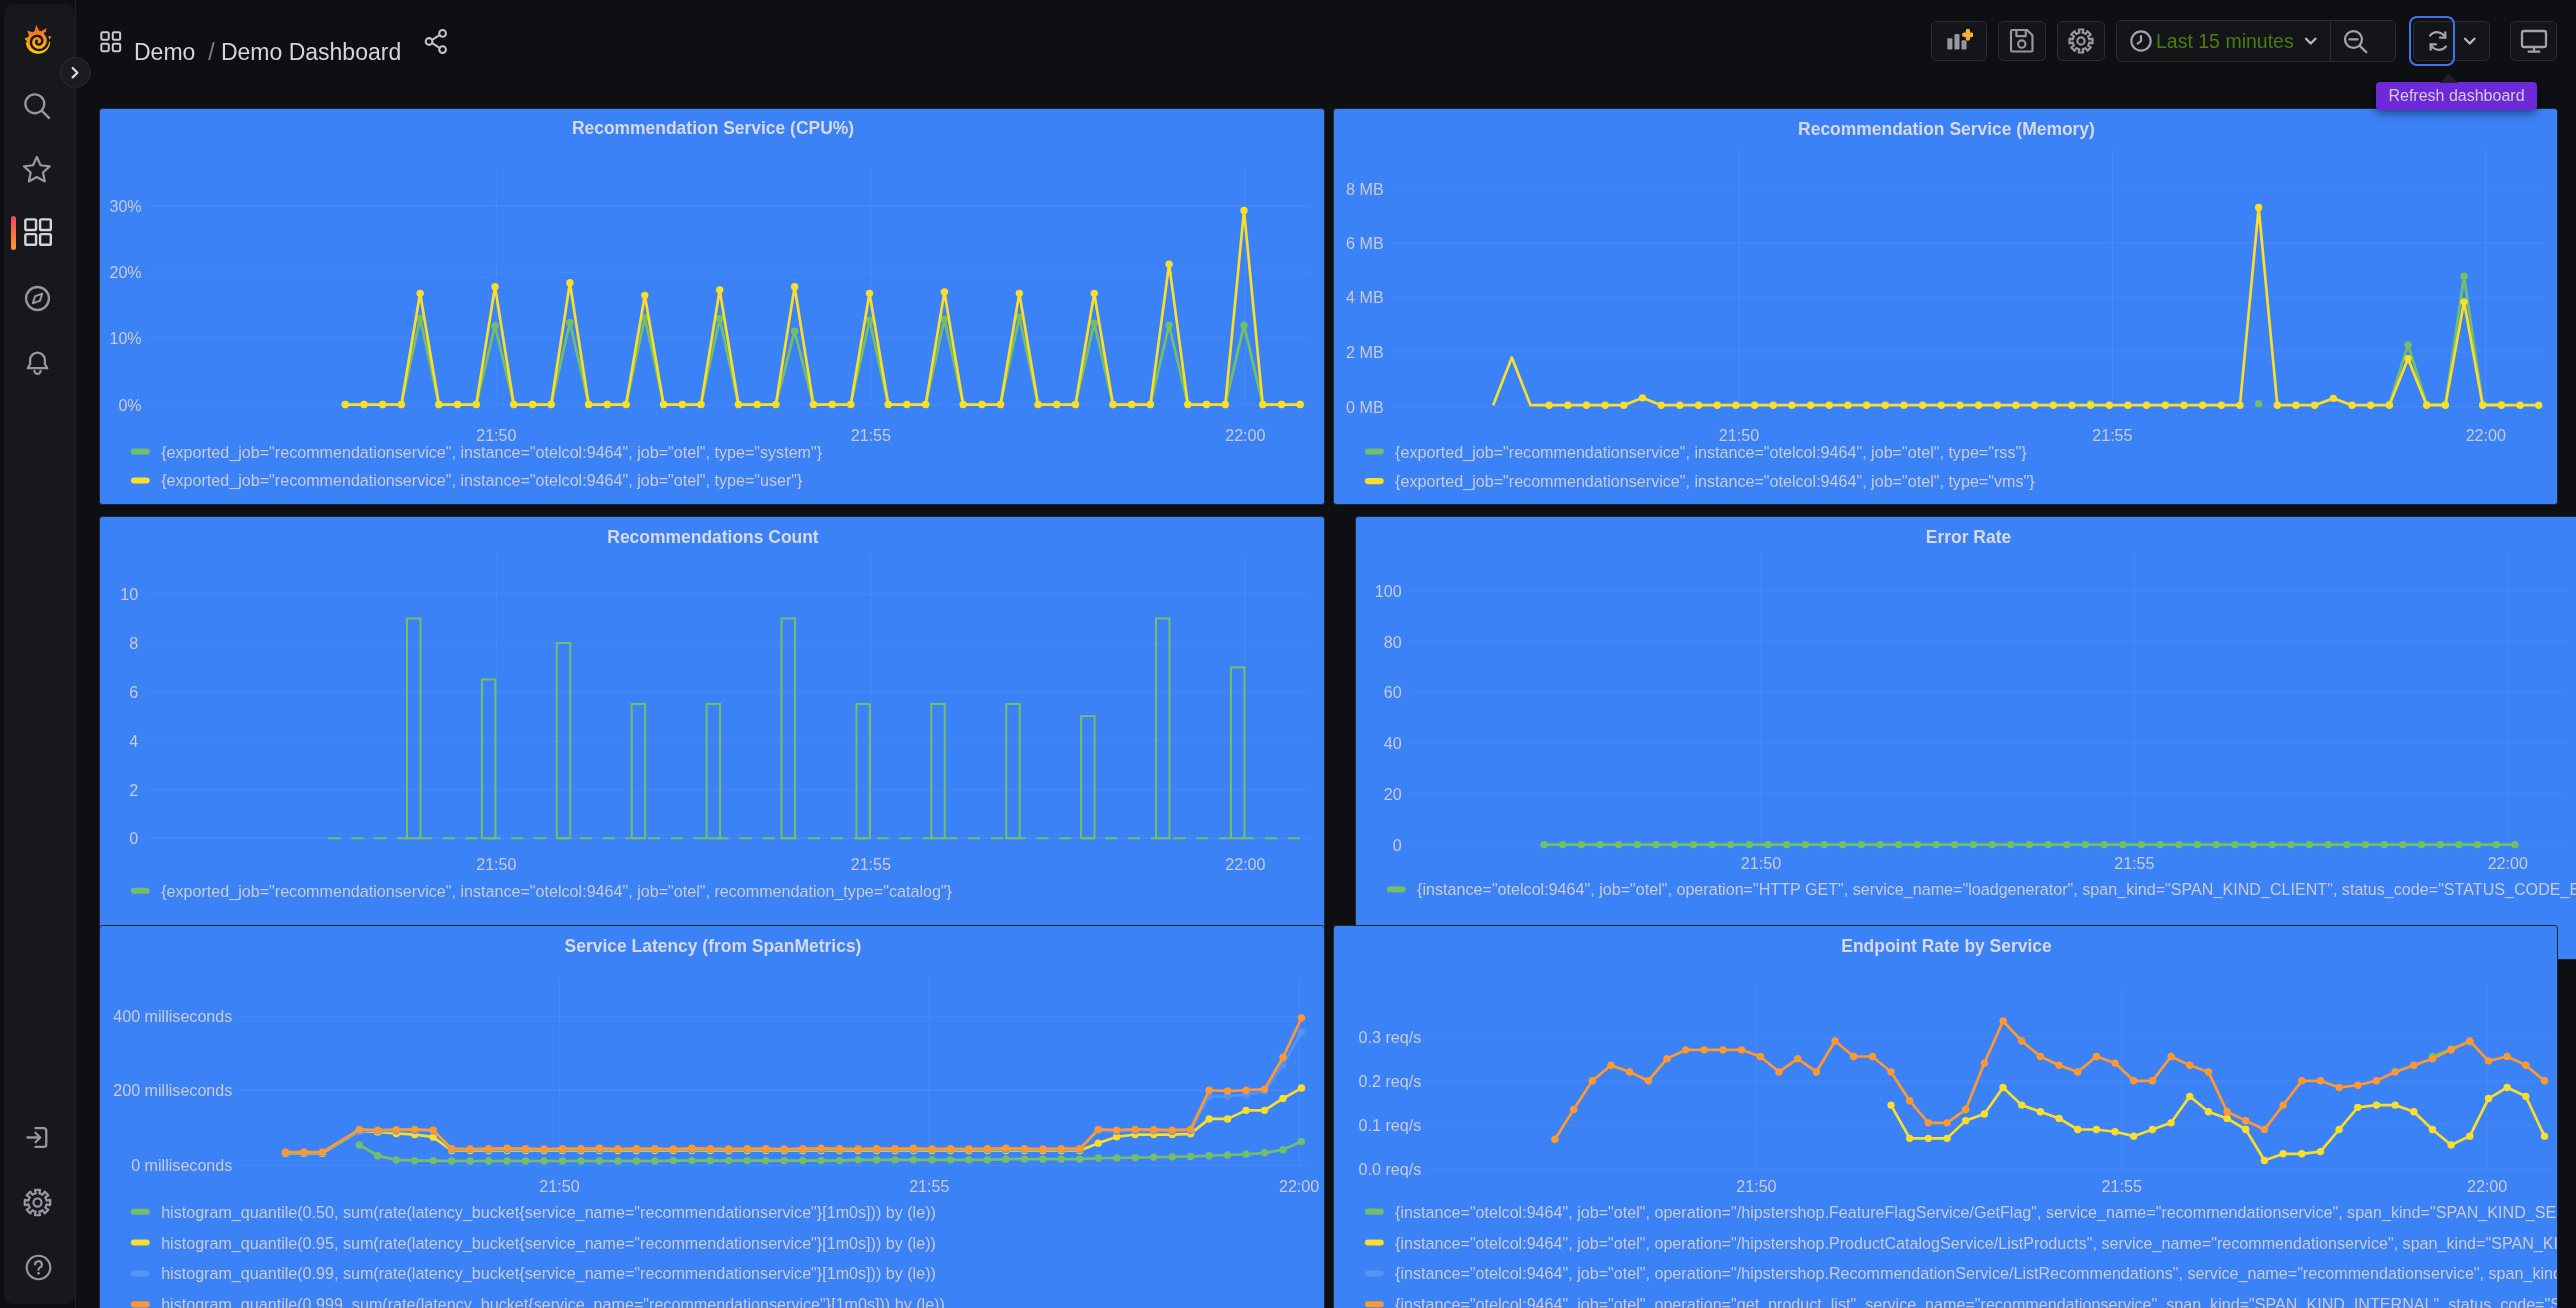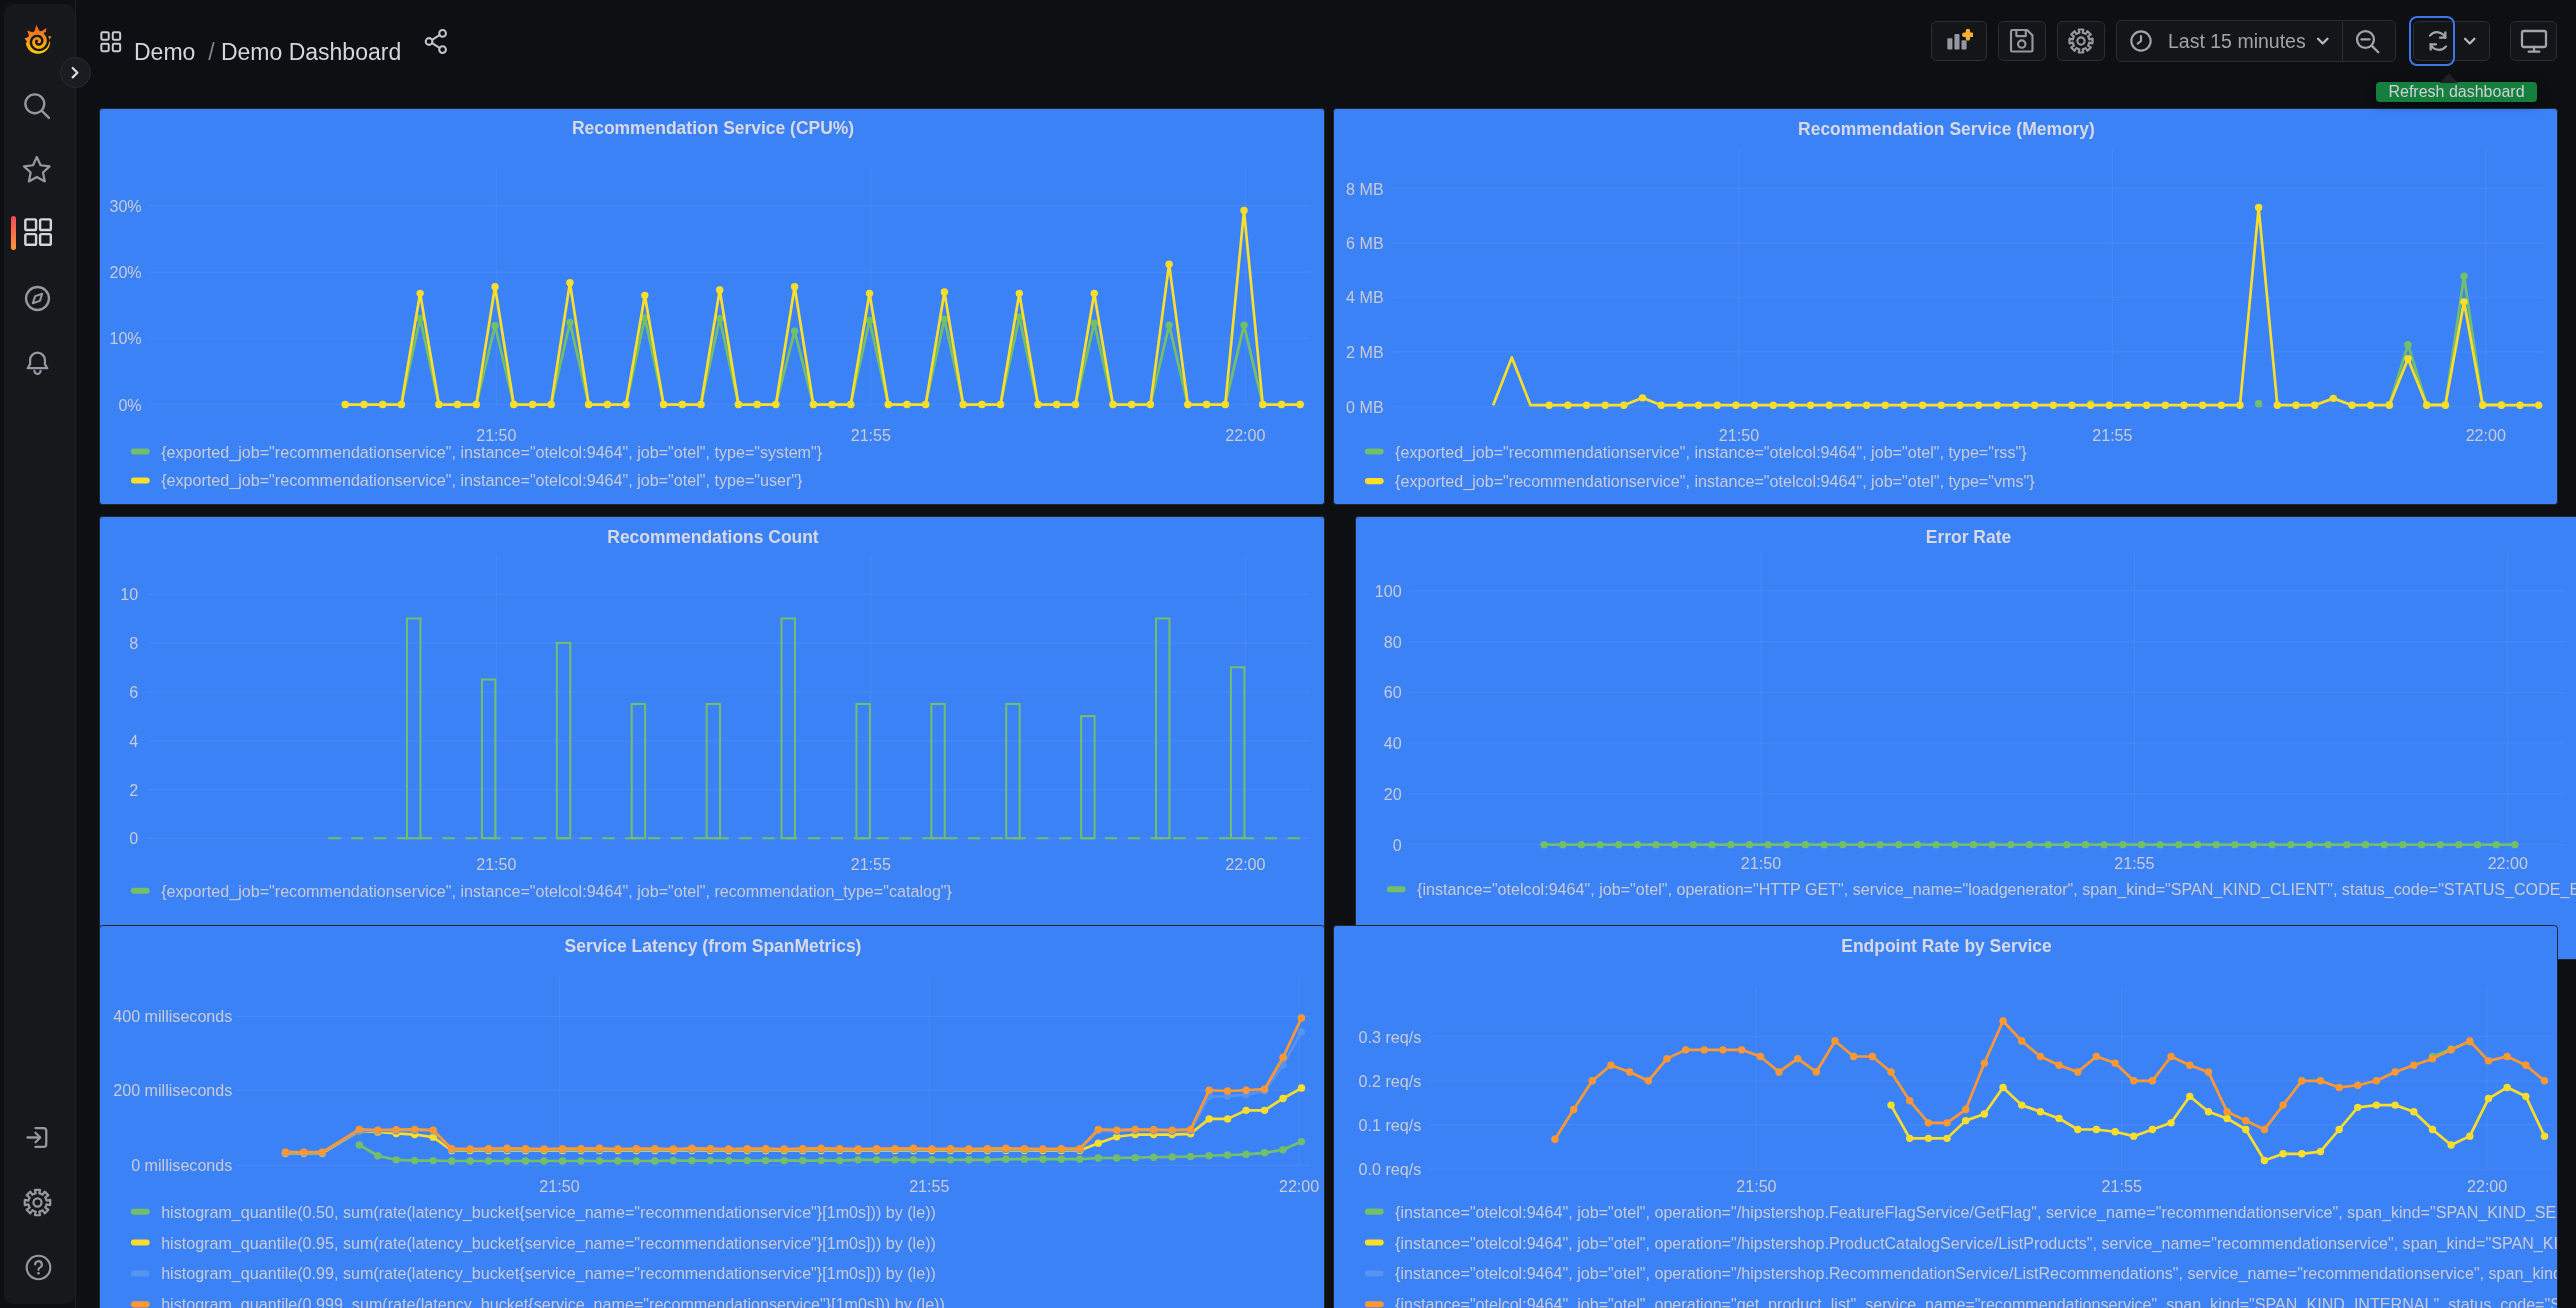--- a/index.html
+++ b/index.html
@@ -93,21 +93,21 @@
     <svg width="28" height="28" viewBox="0 0 42 42" class="">
       <polygon points="15.9,9.5 18.5,8.7 17.5,3.7 24.5,3.7 23.5,8.7 26.1,9.5 25.5,9.2 28.0,10.5 30.7,6.3 35.7,11.3 31.5,14.0 32.8,16.5 32.5,15.9 33.3,18.5 38.3,17.5 38.3,24.5 33.3,23.5 32.5,26.1 32.8,25.5 31.5,28.0 35.7,30.7 30.7,35.7 28.0,31.5 25.5,32.8 26.1,32.5 23.5,33.3 24.5,38.3 17.5,38.3 18.5,33.3 15.9,32.5 16.5,32.8 14.0,31.5 11.3,35.7 6.3,30.7 10.5,28.0 9.2,25.5 9.5,26.1 8.7,23.5 3.7,24.5 3.7,17.5 8.7,18.5 9.5,15.9 9.2,16.5 10.5,14.0 6.3,11.3 11.3,6.3 14.0,10.5 16.5,9.2" fill="none" stroke="#9597a1" stroke-width="3.2" stroke-linejoin="round"></polygon>
       <circle cx="21.0" cy="21.0" r="5.46" fill="none" stroke="#9597a1" stroke-width="3.2"></circle>
     </svg>
   </div>
 <div class="tbtn" style="left:2116px;top:20px;width:280px;height:42px;justify-content:flex-start">
     <div style="margin-left:12px;line-height:0"><svg width="24" height="24" viewBox="0 0 36 36" class="">
         <circle cx="18" cy="18" r="14.5" fill="none" stroke="#a2a4ad" stroke-width="3.2" stroke-linecap="round" stroke-linejoin="round"></circle>
         <path d="M18 10.5 v7.5 l-5 4" fill="none" stroke="#a2a4ad" stroke-width="3.2" stroke-linecap="round" stroke-linejoin="round"></path>
       </svg></div>
-    <div style="font-size:19.5px;color:#a3a3a3;margin-left:15px;white-space:nowrap">Last 15 minutes</div>
+    <div style="font-size:19.5px;color:#4d7c0f;margin-left:3px;white-space:nowrap">Last 15 minutes</div>
     <div style="margin-left:8px;line-height:0"><svg width="17.5" height="17.5" viewBox="0 0 26 26" class="">
         <path d="M6 10 l7 7 7-7" fill="none" stroke="#b9bac2" stroke-width="3.4" stroke-linecap="round" stroke-linejoin="round"></path>
       </svg></div>
     <div style="width:1.3px;height:39px;background:#2c2e35;margin-left:10.7px"></div>
     <div style="margin:0 10.7px;line-height:0"><svg width="27" height="27" viewBox="0 0 40 40" class="">
         <circle cx="17" cy="17" r="12.5" fill="none" stroke="#a2a4ad" stroke-width="3.4" stroke-linecap="round" stroke-linejoin="round"></circle>
         <line x1="26.5" y1="26.5" x2="36" y2="36" fill="none" stroke="#a2a4ad" stroke-width="3.4" stroke-linecap="round" stroke-linejoin="round"></line>
         <line x1="11" y1="17" x2="23" y2="17" fill="none" stroke="#a2a4ad" stroke-width="3.4" stroke-linecap="round" stroke-linejoin="round"></line>
       </svg></div>
   </div>
@@ -123,21 +123,21 @@
       </svg></div>
   </div>
 <div class="abs" style="left:2409px;top:16px;width:46px;height:50px;border:2.7px solid #3A76E8;border-radius:8px;z-index:4"></div>
 <div class="tbtn" style="left:2510px;top:21px;width:47px;height:40px">
     <svg width="28" height="28" viewBox="0 0 42 42" class="">
       <rect x="3" y="6" width="36" height="24" rx="3" fill="none" stroke="#a2a4ad" stroke-width="3.4" stroke-linecap="round" stroke-linejoin="round"></rect>
       <line x1="21" y1="30" x2="21" y2="36" fill="none" stroke="#a2a4ad" stroke-width="3.4" stroke-linecap="round" stroke-linejoin="round"></line>
       <line x1="13" y1="37" x2="29" y2="37" fill="none" stroke="#a2a4ad" stroke-width="3.4" stroke-linecap="round" stroke-linejoin="round"></line>
     </svg>
   </div>
-<div class="abs" style="left:2376px;top:82px;width:161px;height:20px;background:#15803d;border-radius:4px;display:flex;align-items:center;justify-content:center;font-size:16px;color:#cfd0d8;z-index:3;box-shadow:0 2.7px 9.4px rgba(0,0,0,.5)">Refresh dashboard</div>
+<div class="abs" style="left:2376px;top:82px;width:161px;height:28px;background:#6d28d9;border-radius:4px;display:flex;align-items:center;justify-content:center;font-size:16px;color:#cfd0d8;z-index:3;box-shadow:0 2.7px 9.4px rgba(0,0,0,.5)">Refresh dashboard</div>
 <div class="abs" style="left:2440px;top:73px;width:0;height:0;border-left:9.4px solid transparent;border-right:9.4px solid transparent;border-bottom:10.7px solid #1f2127;z-index:3"></div>
 <div class="panel" style="left:99px;top:108px;width:1226px;height:397px"><svg width="1226" height="397" viewBox="0 0 1825 591">
       <text x="912.5" y="29" font-size="26" fill="#d8d9e0" text-anchor="middle" font-weight="700" dominant-baseline="central">Recommendation Service (CPU%)</text>
       <line x1="74" y1="144.0" x2="1802" y2="144.0" stroke="rgba(204,215,240,0.08)" stroke-width="2"></line>
       <line x1="74" y1="243.0" x2="1802" y2="243.0" stroke="rgba(204,215,240,0.08)" stroke-width="2"></line>
       <line x1="74" y1="341.0" x2="1802" y2="341.0" stroke="rgba(204,215,240,0.08)" stroke-width="2"></line>
       <line x1="74" y1="440.0" x2="1802" y2="440.0" stroke="rgba(204,215,240,0.08)" stroke-width="2"></line>
       <line x1="590.0" y1="86" x2="590.0" y2="440" stroke="rgba(204,215,240,0.08)" stroke-width="2"></line>
       <line x1="1147.5" y1="86" x2="1147.5" y2="440" stroke="rgba(204,215,240,0.08)" stroke-width="2"></line>
       <line x1="1705.0" y1="86" x2="1705.0" y2="440" stroke="rgba(204,215,240,0.08)" stroke-width="2"></line>

